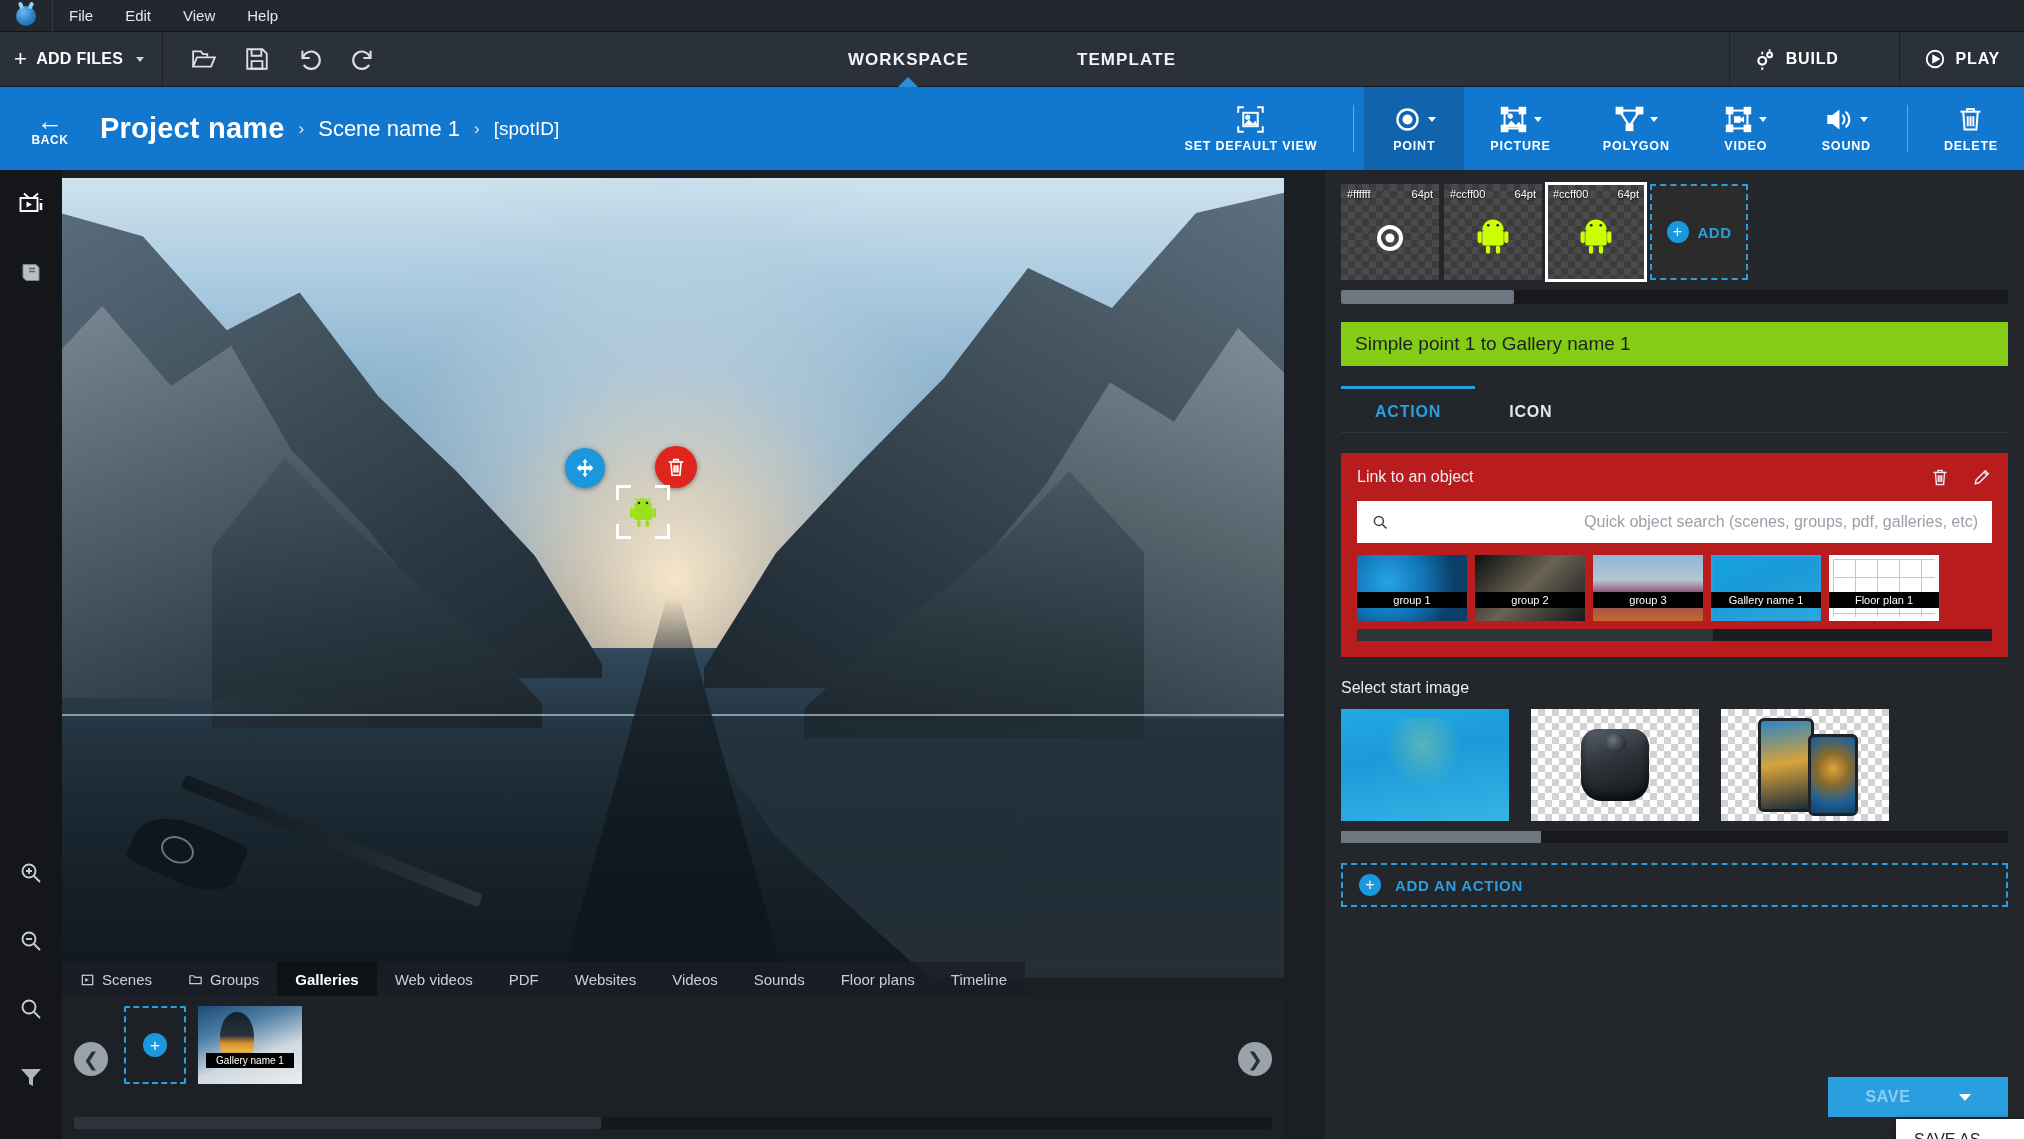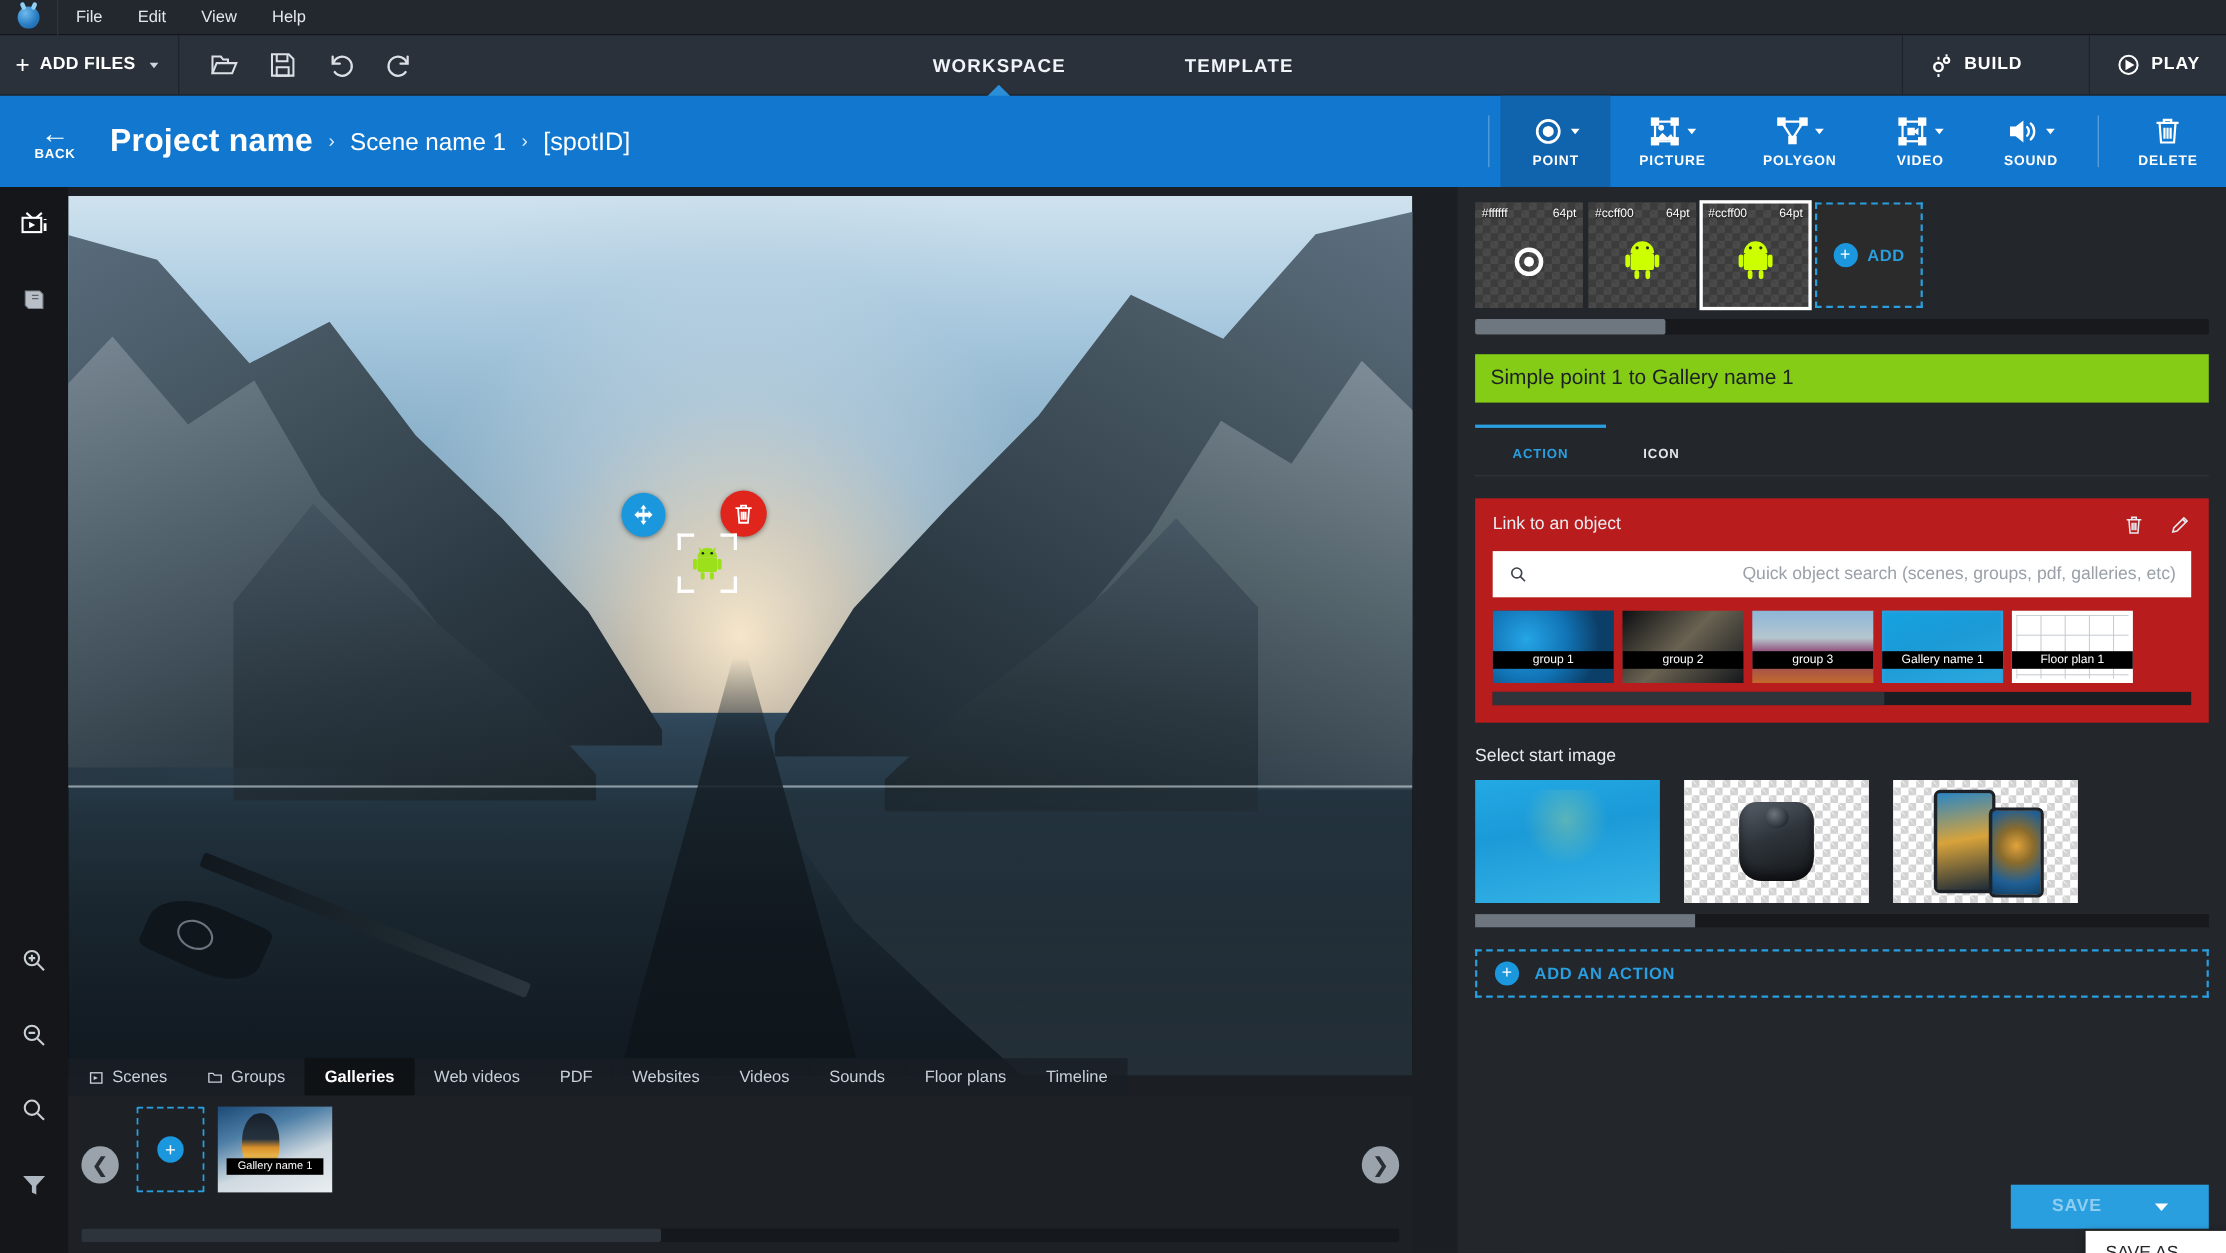--- a/index.html
+++ b/index.html
@@ -86,21 +86,21 @@
   .back-btn {
     width: 100px; height: 83px; display: flex; flex-direction: column;
     align-items: center; justify-content: center; gap: 2px; cursor: pointer;
   }
   .back-btn .arrow { font-size: 26px; line-height: 20px; }
   .back-btn .lbl { font-size: 12px; font-weight: bold; letter-spacing: .6px; }
   .breadcrumb { display: flex; align-items: center; gap: 14px; }
   .bc-proj { font-size: 29px; font-weight: bold; letter-spacing: .2px; }
   .bc-sep { font-size: 17px; opacity: .85; }
   .bc-item { font-size: 22px; }
-  .bc-item.dim { font-size: 23px; }
+  .bc-item.dim { font-size: 19px; }
 
   .bb-tools { margin-left: auto; display: flex; align-items: stretch; height: 83px; }
   .bb-tool {
     display: flex; flex-direction: column; align-items: center; justify-content: center;
     gap: 5px; padding: 0 26px; cursor: pointer; position: relative; min-width: 100px;
   }
   .bb-tool.active { background: #1063ad; }
   .bb-tool .ic { display: flex; align-items: center; gap: 6px; height: 30px; }
   .bb-tool .ic svg { width: 29px; height: 29px; }
   .bb-tool .t { font-size: 12.5px; font-weight: bold; letter-spacing: .8px; }
@@ -330,21 +330,21 @@
   .hscroll { margin: 10px 16px 0 16px; height: 14px; background: #17191d; border-radius: 2px; }
   .hscroll .thumb { height: 14px; background: #6e7680; border-radius: 2px; }
 
   .title-input {
     margin: 18px 16px 0 16px; height: 44px; background: #84cc16; color: #1d2025;
     font-size: 19px; padding: 0 14px; border: none; width: calc(100% - 32px);
     font-family: "Liberation Sans", sans-serif;
   }
   .ptabs { margin: 20px 16px 0 16px; display: flex; border-bottom: 1px solid #33373d; }
   .ptab {
-    padding: 0 34px; height: 46px; line-height: 46px; font-size: 12px; font-weight: bold;
+    padding: 0 34px; height: 46px; line-height: 46px; font-size: 16px; font-weight: bold;
     letter-spacing: .8px; color: #e3e7ec; cursor: pointer; border-top: 3px solid transparent;
   }
   .ptab.active { color: #2a9fe0; border-top: 3px solid #2a9fe0; }
 
   .card {
     margin: 20px 16px 0 16px; background: #b91c1c; padding: 14px 16px 16px 16px;
   }
   .card-head { display: flex; align-items: center; }
   .card-title { font-size: 16px; color: #e9edf2; }
   .card-acts { margin-left: auto; display: flex; gap: 22px; }
@@ -536,20 +536,31 @@
     </div>
     <div class="breadcrumb">
       <span class="bc-proj">Project name</span>
       <span class="bc-sep">›</span>
       <span class="bc-item">Scene name 1</span>
       <span class="bc-sep">›</span>
       <span class="bc-item dim">[spotID]</span>
     </div>
 
     <div class="bb-tools">
+      <div class="bb-tool">
+        <span class="ic">
+          <svg viewBox="0 0 26 26" fill="none" stroke="#fff" stroke-width="1.8">
+            <path d="M2 7V2h5M24 7V2h-5M2 19v5h5M24 19v5h-5"></path>
+            <rect x="6.5" y="7" width="13" height="12"></rect>
+            <circle cx="10.5" cy="11" r="1.4" fill="#fff"></circle>
+            <path d="M7 18l4.5-5 3.5 3.5 2.5-2.5L19 18z" fill="#fff" stroke="none"></path>
+          </svg>
+        </span>
+        <span class="t">SET DEFAULT VIEW</span>
+      </div>
       <div class="bb-divider"></div>
 
       <div class="bb-tool active">
         <span class="ic">
           <svg viewBox="0 0 26 26" fill="none" stroke="#fff" stroke-width="2.2">
             <circle cx="13" cy="13" r="9"></circle>
               <circle cx="13" cy="13" r="3.4" fill="#fff"></circle>
           </svg>
           <span class="dd-caret"></span>
         </span>

